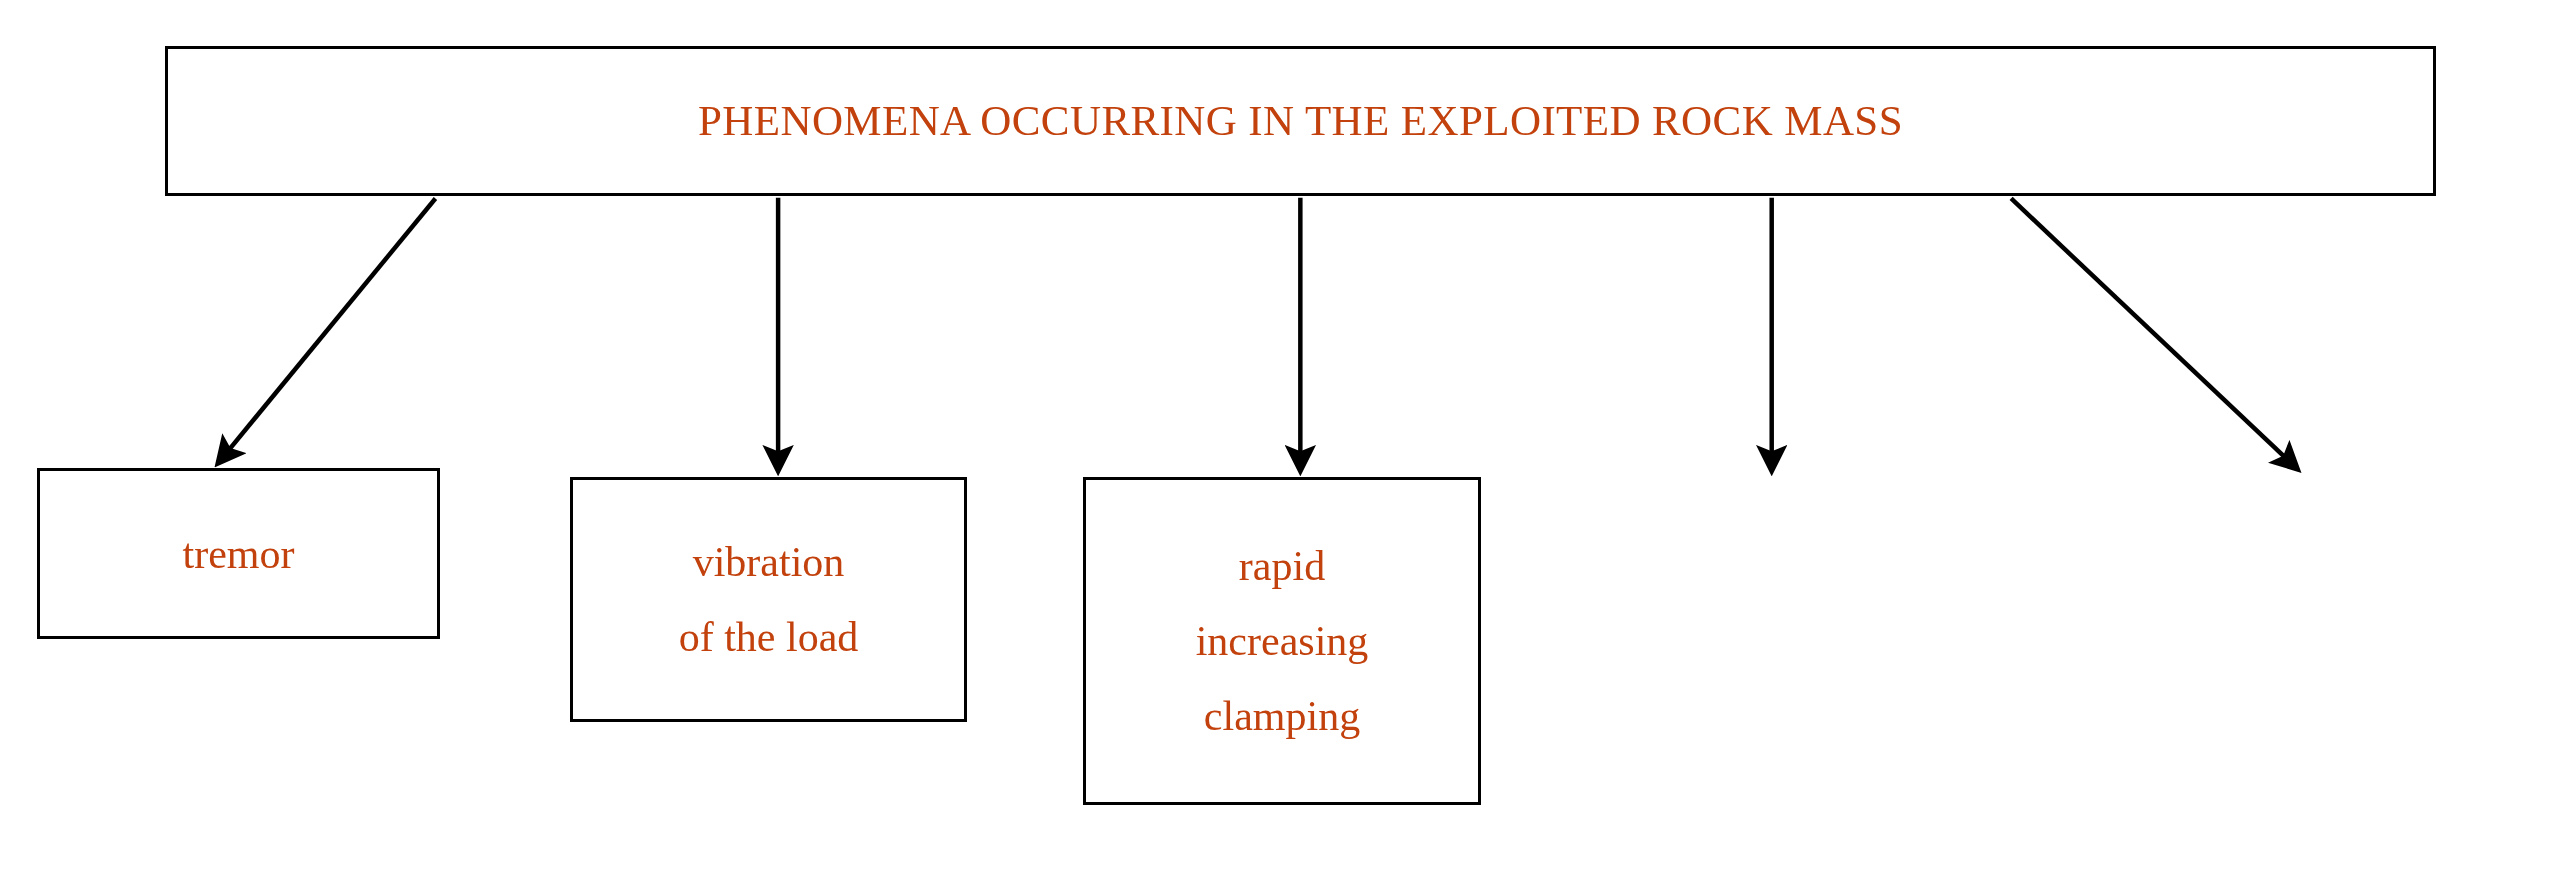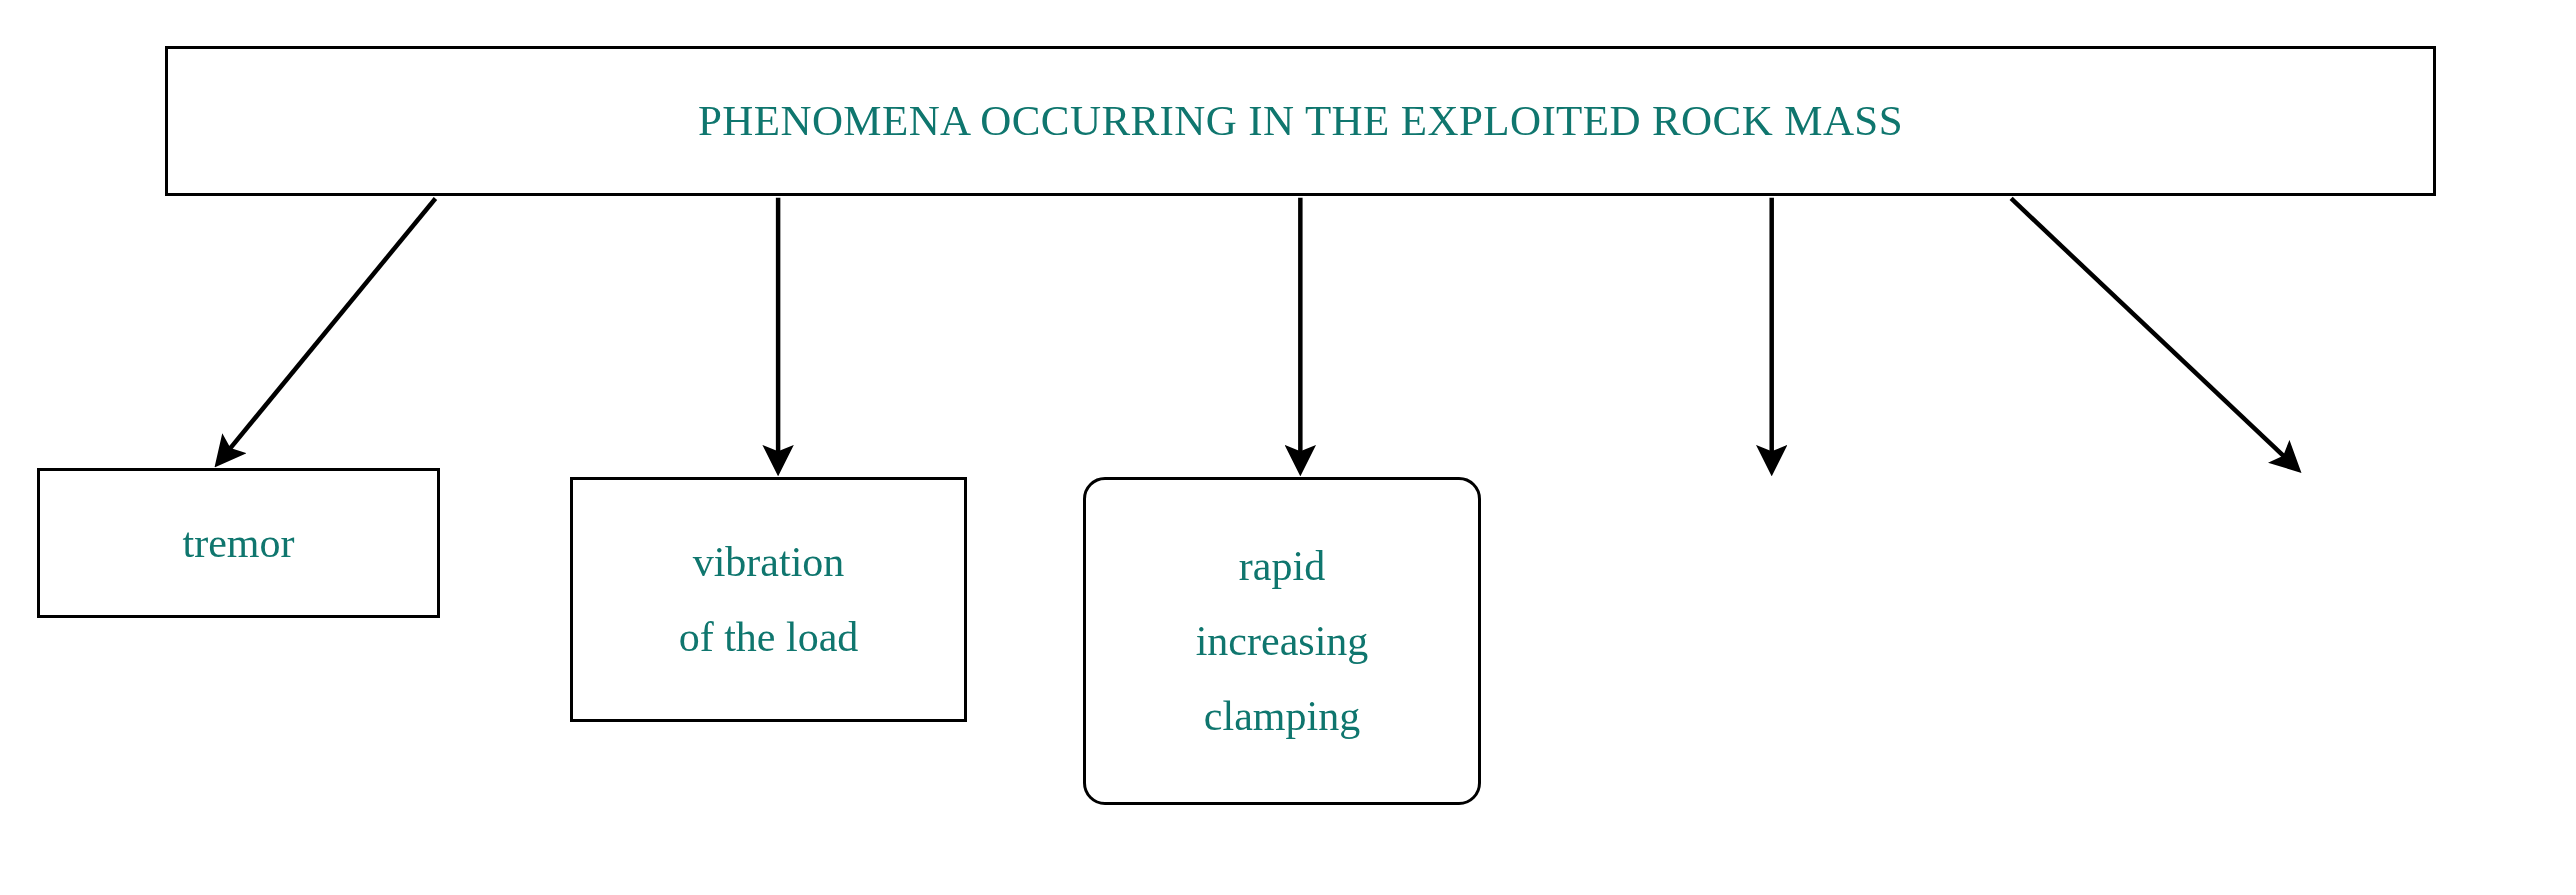--- a/index.html
+++ b/index.html
@@ -17,21 +17,21 @@
   }
   .node {
     position: absolute;
     box-sizing: border-box;
     border: 3px solid #000000;
     background: #ffffff;
     display: flex;
     flex-direction: column;
     align-items: center;
     justify-content: center;
-    color: #0f766e;
+    color: #c2410c;
     text-align: center;
     z-index: 3;
   }
   .node .line {
     display: block;
     white-space: nowrap;
   }
   
   #node-root {
     left: 165px;
@@ -45,23 +45,23 @@
     letter-spacing: 0.4px;
     line-height: 1.1;
   }
   
   .leaf .line {
     font-size: 42px;
     line-height: 1.0;
   }
   .leaf .line + .line { margin-top: 33px; }
 
-  #node-tremor          { left:   37px; top: 468px; width:  403px; height: 150px; }
+  #node-tremor          { left:   37px; top: 468px; width:  403px; height: 171px; }
   #node-vibration       { left:  570px; top: 477px; width:  397px; height: 245px; }
-  #node-rapid-clamping  { left: 1083px; top: 477px; width:  398px; height: 328px; border-radius: 22px; }
+  #node-rapid-clamping  { left: 1083px; top: 477px; width:  398px; height: 328px; }
   #node-rock-mass-impact{ left: 1580px; top: 477px; width:  403px; height: 221px; }
   #node-increasing-load { left: 2046px; top: 479px; width:  492px; height: 376px; }
 
   #arrow-layer {
     position: absolute;
     left: 0;
     top: 0;
     width: 2576px;
     height: 896px;
     z-index: 1;

